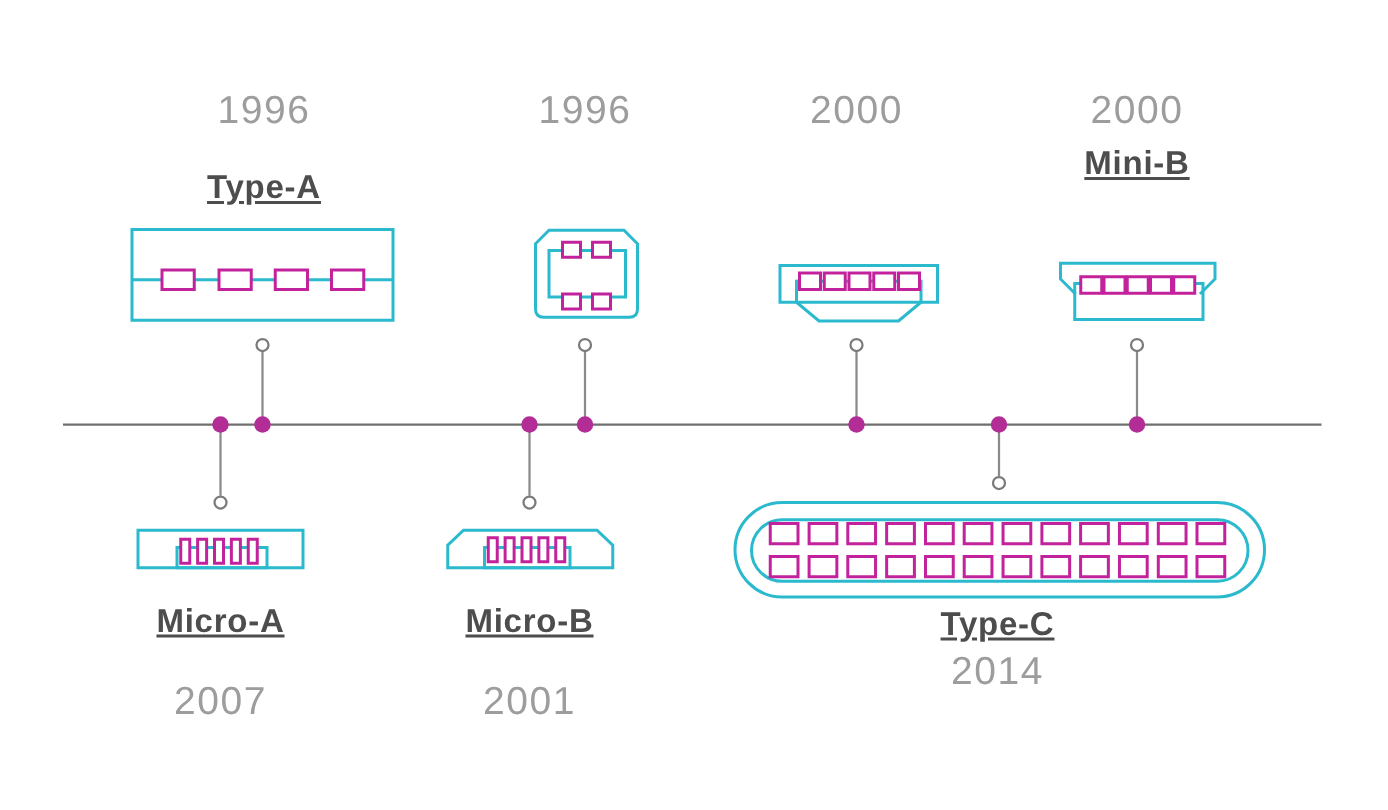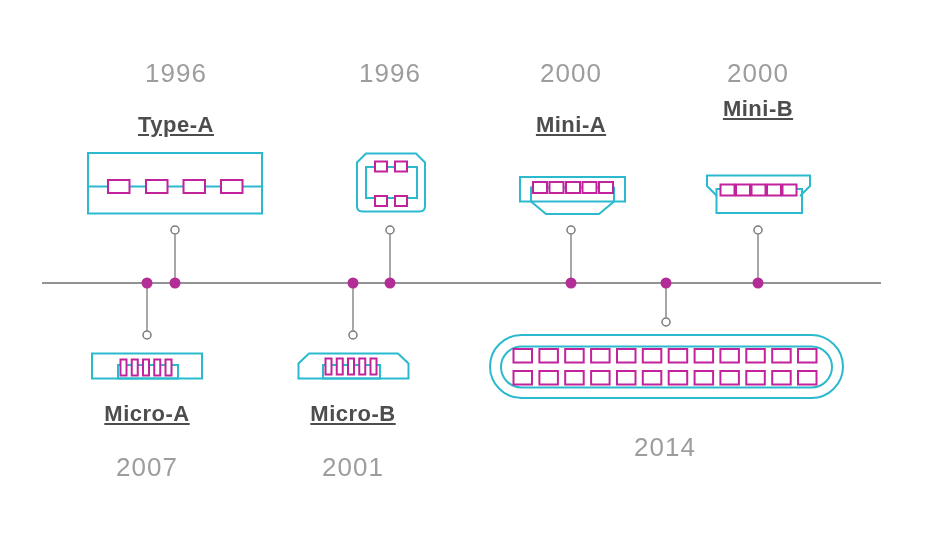--- a/index.html
+++ b/index.html
@@ -163,23 +163,23 @@
     <circle class="dot" cx="666" cy="283" r="5.5"></circle>
     <circle class="dot" cx="758" cy="283" r="5.5"></circle>
   </svg>
 
   <div class="txt year" style="left:176px;top:58px">1996</div>
   <div class="txt year" style="left:390px;top:58px">1996</div>
   <div class="txt year" style="left:571px;top:58px">2000</div>
   <div class="txt year" style="left:758px;top:58px">2000</div>
 
   <div class="txt name" style="left:176px;top:112px">Type-A</div>
-  <div class="txt name" style="left:571px;top:112px">Mini-A</div>
   <div class="txt name" style="left:758px;top:96px">Mini-B</div>
 
   <div class="txt name" style="left:353px;top:401px">Micro-B</div>
   <div class="txt name" style="left:147px;top:401px">Micro-A</div>
+  <div class="txt name" style="left:665px;top:403px">Type-C</div>
 
   <div class="txt year" style="left:147px;top:452px">2007</div>
   <div class="txt year" style="left:353px;top:452px">2001</div>
   <div class="txt year" style="left:665px;top:432px">2014</div>
 
 </div>
 
 </body></html>

